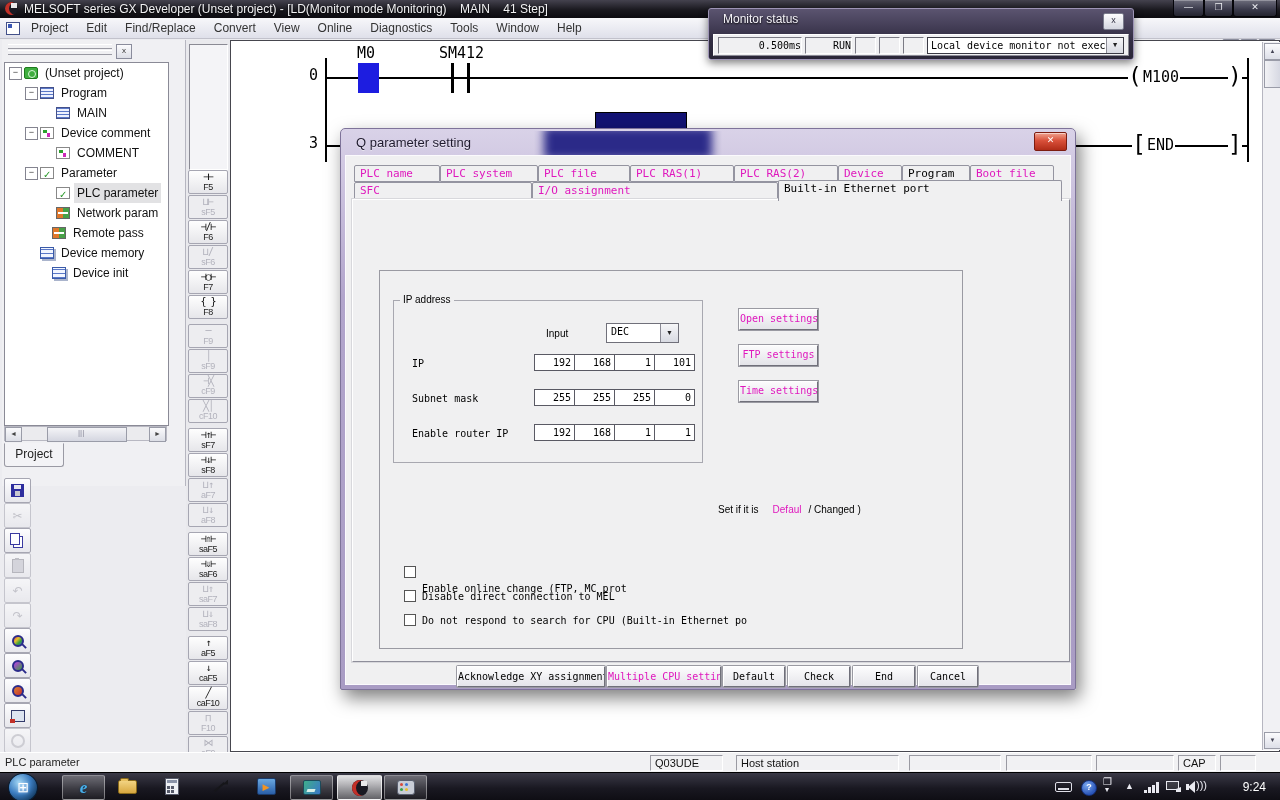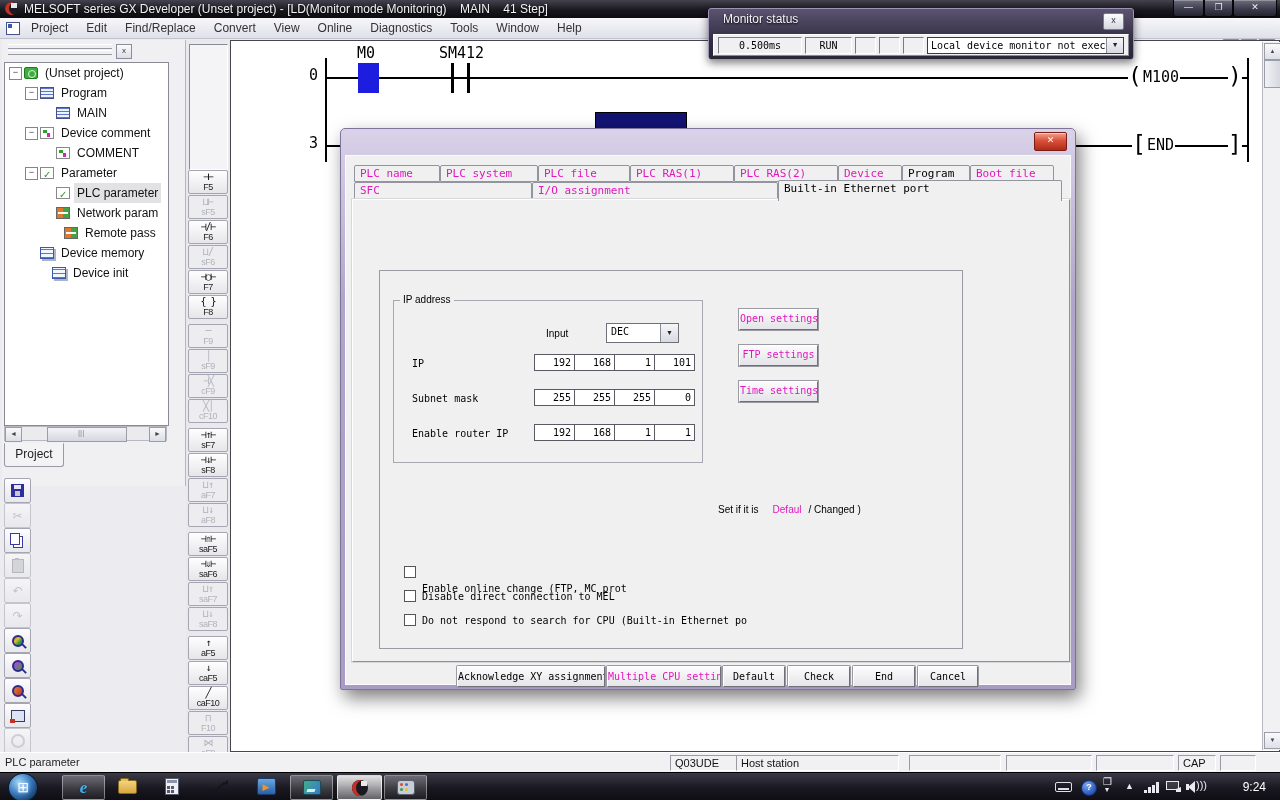--- a/index.html
+++ b/index.html
@@ -107,21 +107,21 @@
   
   #monwin{position:absolute;left:708px;top:8px;width:424px;height:50px;
     background:linear-gradient(#5b5470,#332e44 60%,#2a2638);
     border:1px solid #9d94b5;border-radius:3px;box-shadow:0 3px 8px rgba(0,0,0,.5);z-index:6}
   #monwin .mw-title{position:absolute;left:14px;top:3px;font-size:12px;color:#f4f2f8;text-shadow:0 1px 2px #000}
   #mon-close{position:absolute;right:9px;top:4px;width:19px;height:15px;background:linear-gradient(#fdfdfe,#d4d6e0);
     border:1px solid #7a7c8c;border-radius:2px;font-size:9px;line-height:13px;text-align:center;color:#334}
   #mon-body{position:absolute;left:4px;right:4px;top:25px;bottom:3px;background:#f0f0f2;
     border:1px solid;border-color:#fff #8a8a94 #8a8a94 #fff}
   .mon-box{position:absolute;top:2px;height:17px;background:#f0f0f2;box-sizing:border-box;
-    border:1px solid;border-color:#7a7a84 #fff #fff #7a7a84;font-size:10px;line-height:15px;text-align:center;color:#000}
+    border:1px solid;border-color:#7a7a84 #fff #fff #7a7a84;font-size:10px;line-height:15px;text-align:right;color:#000}
   #mon-dd{position:absolute;top:2px;height:17px;background:#fff;border:1px solid #3a3a44;box-sizing:border-box;
     font-size:10px;line-height:15px;padding-left:3px;white-space:nowrap;overflow:hidden}
   #mon-dd-btn{position:absolute;right:0;top:0;bottom:0;width:16px;background:linear-gradient(#f6f6f8,#d8dae2);
     border-left:1px solid #8a8a94;font-size:7px;text-align:center;line-height:15px;color:#222}
   
   #dlg{position:absolute;left:340px;top:128px;width:736px;height:562px;z-index:10;
     background:linear-gradient(#d9d2e8,#b2a5cc 30%,#a99cc4);
     border:1px solid #7e7399;border-radius:5px 5px 2px 2px;box-shadow:4px 8px 18px rgba(0,0,0,.5);box-sizing:border-box}
   #dlg-title{position:absolute;left:3px;right:3px;top:2px;height:24px;overflow:hidden;border-radius:4px 4px 0 0}
   #dlg-title-text{position:absolute;left:12px;top:4px;font-size:13px;color:#1f1a2e;text-shadow:0 1px 0 rgba(255,255,255,.5)}
@@ -263,21 +263,21 @@
     <div class="tree-row selected" style="padding-left: 36px;">
       <div class="expand-slot"></div>
       <div class="ticon parameter-icon"></div>
       <div class="tree-label">PLC parameter</div>
     </div>
     <div class="tree-row" style="padding-left: 36px;">
       <div class="expand-slot"></div>
       <div class="ticon network-icon"></div>
       <div class="tree-label">Network param</div>
     </div>
-    <div class="tree-row" style="padding-left: 44px;">
+    <div class="tree-row" style="padding-left: 32px;">
       <div class="expand-slot"></div>
       <div class="ticon network-icon"></div>
       <div class="tree-label">Remote pass</div>
     </div>
     <div class="tree-row" style="padding-left: 20px;">
       <div class="expand-slot"></div>
       <div class="ticon memory-icon"></div>
       <div class="tree-label">Device memory</div>
     </div>
     <div class="tree-row" style="padding-left: 32px;">
@@ -460,20 +460,24 @@
     <div class="mon-box" style="left:165px;width:21px"></div>
     <div class="mon-box" style="left:189px;width:21px"></div>
     <div id="mon-dd" class="mono" style="left:213px;right:4px">
       <span>Local device monitor not execu</span>
       <div id="mon-dd-btn">▼</div>
     </div>
   </div>
 </div>
 
 <div id="dlg">
+  <div id="dlg-title">
+    <div class="glass-blob"></div>
+    <span id="dlg-title-text">Q parameter setting</span>
+  </div>
   <div id="dlg-close">✕</div>
   <div id="dlg-body">
     <div id="tabs1">
         <div class="tab mono changed" style="left: 8px; top: 9px; width: 86px;">PLC name</div>
         <div class="tab mono changed" style="left: 94px; top: 9px; width: 98px;">PLC system</div>
         <div class="tab mono changed" style="left: 192px; top: 9px; width: 92px;">PLC file</div>
         <div class="tab mono changed" style="left: 284px; top: 9px; width: 104px;">PLC RAS(1)</div>
         <div class="tab mono changed" style="left: 388px; top: 9px; width: 104px;">PLC RAS(2)</div>
         <div class="tab mono changed" style="left: 492px; top: 9px; width: 64px;">Device</div>
         <div class="tab mono" style="left: 556px; top: 9px; width: 68px;">Program</div>
@@ -535,21 +539,21 @@
         <div class="dlg-btn mono" style="left: 377px; width: 62px;">Default</div>
         <div class="dlg-btn mono" style="left: 442px; width: 62px;">Check</div>
         <div class="dlg-btn mono" style="left: 507px; width: 62px;">End</div>
         <div class="dlg-btn mono" style="left: 572px; width: 60px;">Cancel</div>
       </div>
   </div>
 </div>
 
 <div id="statusbar">
   <span id="sb-mode">PLC parameter</span>
-  <div class="sb-box" style="left:670px;width:73px">Q03UDE</div>
+  <div class="sb-box" style="left:650px;width:73px">Q03UDE</div>
   <div class="sb-box" style="left:736px;width:163px">Host station</div>
   <div class="sb-box" style="left:909px;width:92px"></div>
   <div class="sb-box" style="left:1006px;width:86px"></div>
   <div class="sb-box" style="left:1096px;width:78px"></div>
   <div class="sb-box" style="left:1178px;width:38px">CAP</div>
   <div class="sb-box" style="left:1220px;width:36px"></div>
 </div>
 
 <div id="taskbar">
   <div id="start-orb">⊞</div>

